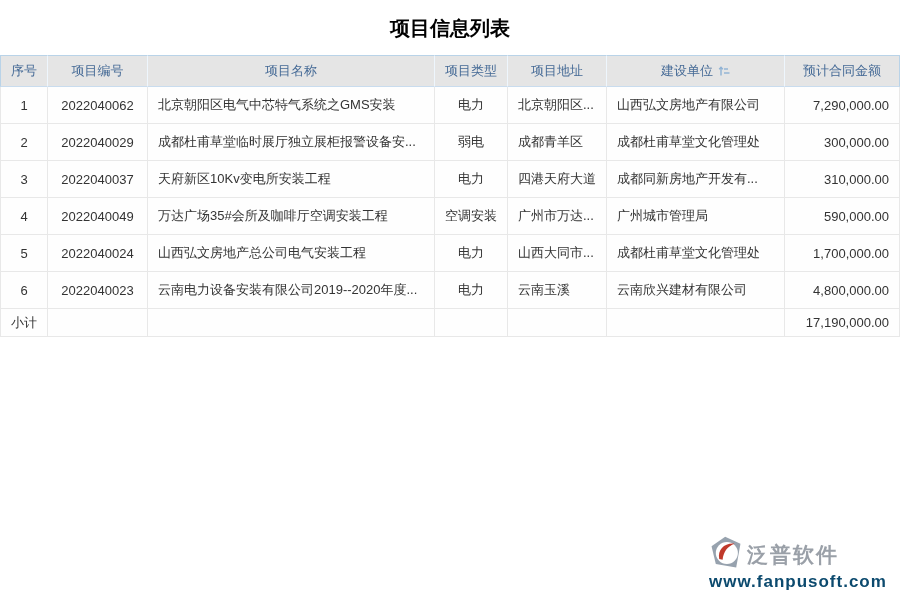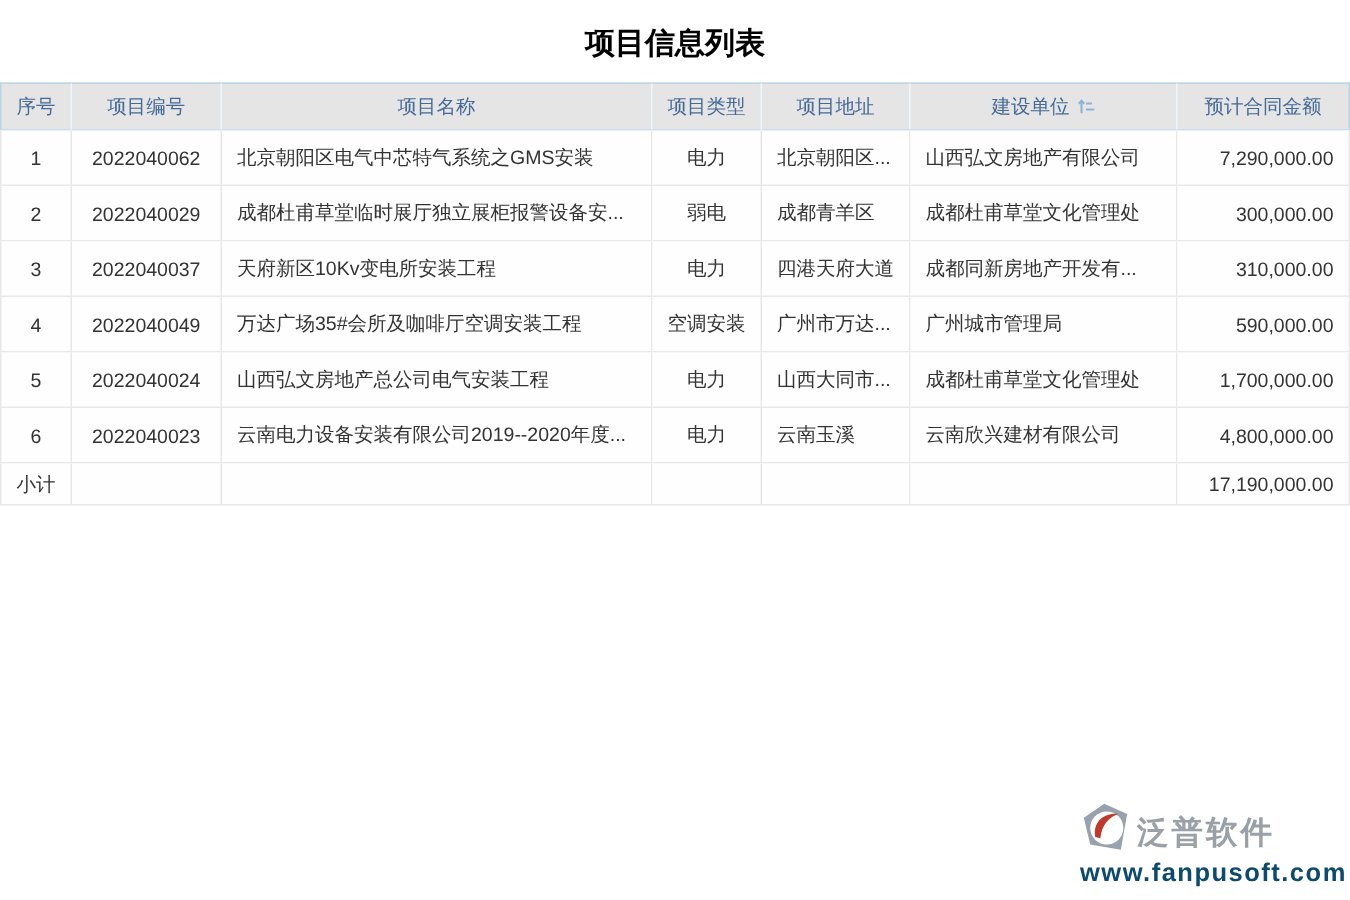--- a/index.html
+++ b/index.html
@@ -55,21 +55,21 @@
   .ta-l { text-align: left; }
   .ta-r { text-align: right; }
   .sort-icon {
     display: inline-block;
     vertical-align: -2px;
     margin-left: 5px;
     cursor: pointer;
   }
   .brand {
     position: absolute;
-    right: 10px;
+    right: 21px;
     bottom: 8px;
     width: 170px;
   }
   .brand-top { display: flex; align-items: center; }
   .brand-name {
     font-size: 21px;
     font-weight: bold;
     color: #9aa0a8;
     letter-spacing: 2px;
     margin-left: 4px;

